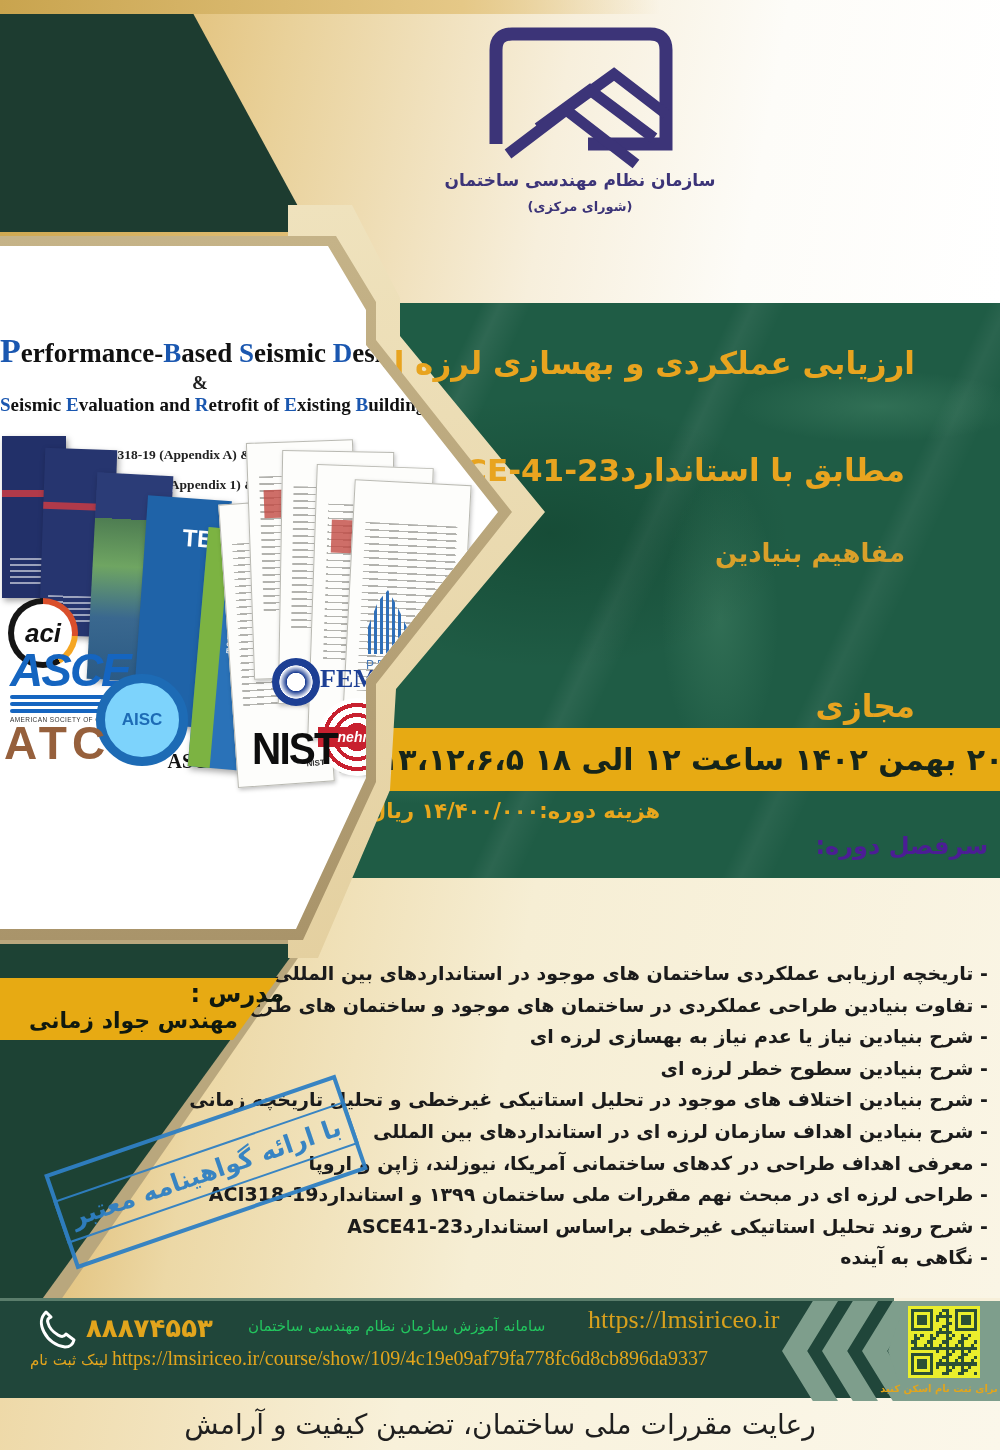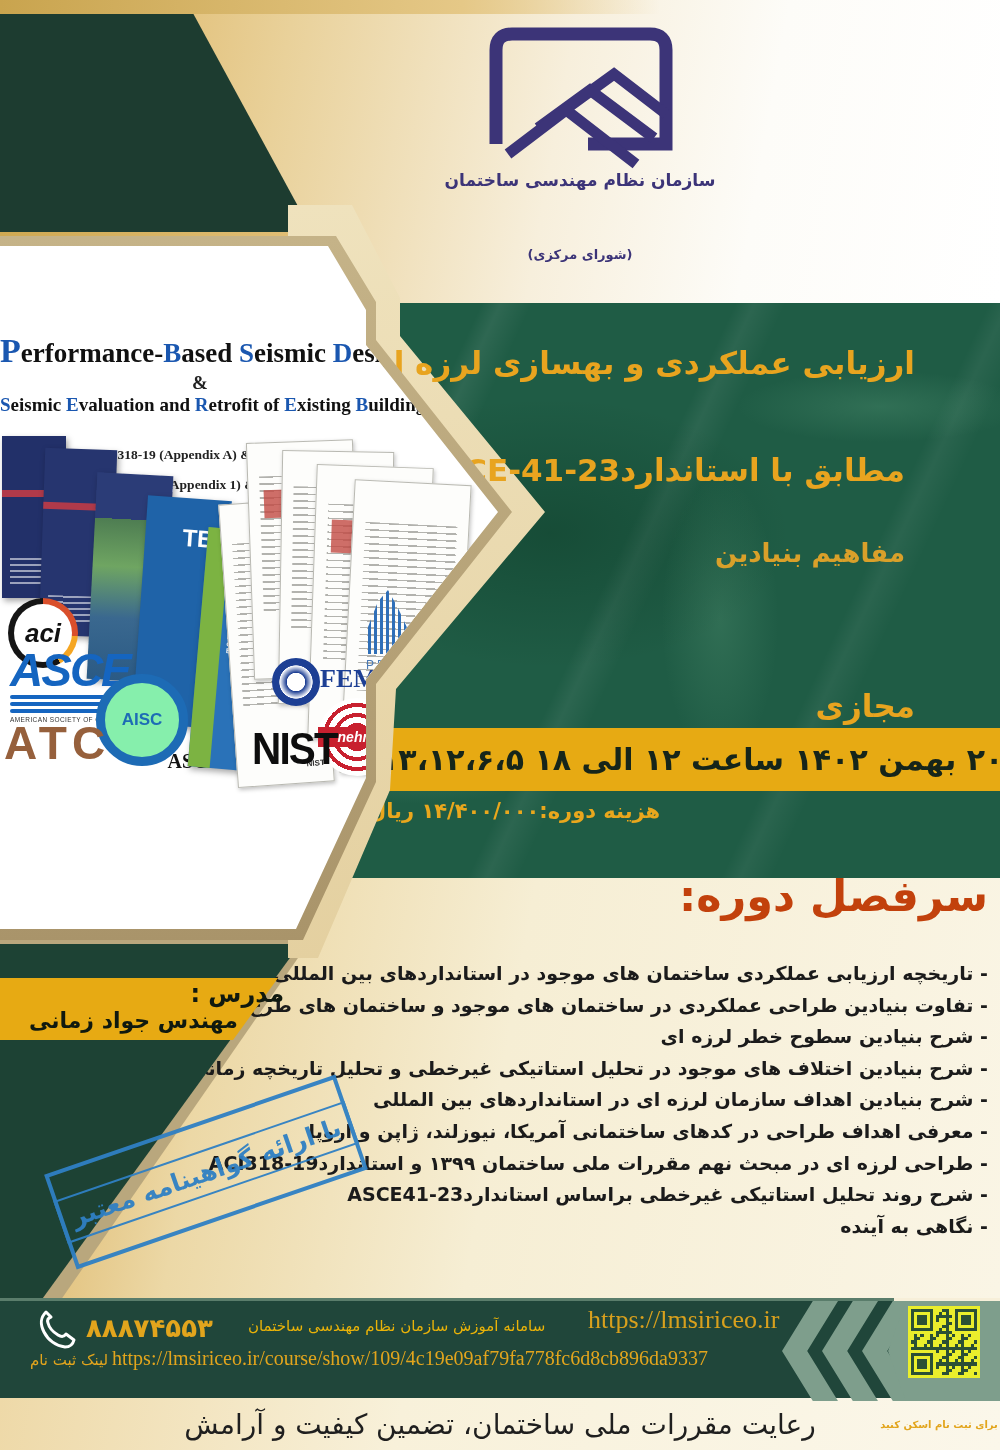--- a/index.html
+++ b/index.html
@@ -16,21 +16,21 @@
     background:linear-gradient(90deg,#c9a44e,#e5c887 70%,rgba(229,200,135,0));}
   #hdr-green{left:0;top:14px;width:312px;height:218px;background:#1d3c30;
     clip-path:polygon(0 0,62% 0,100% 100%,0 100%);}
   #hdr-goldstrip{left:0;top:232px;width:324px;height:14px;
     background:linear-gradient(90deg,#cfa952,#e2c078);
     clip-path:polygon(0 0,96% 0,100% 100%,0 100%);}
   #org-logo{left:474px;top:14px;width:210px;height:152px;}
   #org-name{left:420px;top:170px;width:320px;text-align:center;
     font-size:17px;font-weight:bold;color:#3c3478;}
   #org-sub{left:420px;top:199px;width:320px;text-align:center;
-    font-size:13px;font-weight:bold;color:#3c3478;margin-top:48px;}
+    font-size:13px;font-weight:bold;color:#3c3478;}
 
   
   #green-panel{left:0;top:303px;width:1000px;height:575px;z-index:1;
     background-color:#1f5c45;
     background-image:
       radial-gradient(ellipse 140px 35px at 18% 28%,rgba(150,215,175,.22),transparent 65%),
       radial-gradient(ellipse 90px 220px at 72% 55%,rgba(140,205,165,.16),transparent 65%),
       radial-gradient(ellipse 220px 55px at 88% 18%,rgba(130,200,160,.18),transparent 65%),
       radial-gradient(ellipse 170px 45px at 42% 82%,rgba(120,195,150,.15),transparent 65%),
       radial-gradient(ellipse 320px 180px at 55% 40%,rgba(0,35,18,.28),transparent 75%),
@@ -105,21 +105,21 @@
      background:conic-gradient(#d94f2b 0 95deg,#f5a623 95deg 150deg,#151515 150deg 360deg);}
   #lg-aci .in{position:absolute;left:6px;top:6px;width:58px;height:58px;border-radius:50%;
      background:#fff;display:flex;align-items:center;justify-content:center;
      font-size:26px;font-weight:bold;font-style:italic;color:#111;}
   #lg-asce{left:10px;top:402px;width:170px;}
   #lg-asce .big{font-size:46px;font-weight:bold;font-style:italic;color:#1565c0;line-height:44px;letter-spacing:-2px;}
   #lg-asce .wave{height:4px;background:#1565c0;border-radius:2px;margin-top:3px;}
   #lg-asce .w1{width:150px;} #lg-asce .w2{width:130px;} #lg-asce .w3{width:110px;}
   #lg-asce .cap{font-size:6.5px;color:#333;margin-top:3px;letter-spacing:.4px;}
   #lg-aisc{left:96px;top:428px;width:74px;height:74px;border-radius:50%;
-     border:9px solid #1d6bb5;background:#86efac;display:flex;align-items:center;justify-content:center;
+     border:9px solid #1d6bb5;background:#7dd3fc;display:flex;align-items:center;justify-content:center;
      font-size:17px;font-weight:bold;color:#1d6bb5;}
   #lg-atc{left:4px;top:470px;font-size:46px;font-weight:bold;color:#96603c;letter-spacing:5px;}
   #lg-fema-seal{left:272px;top:412px;width:42px;height:42px;border-radius:50%;
      border:3px solid #1d3f94;background:radial-gradient(circle,#fff 30%,#1d3f94 32%,#fff 55%,#1d3f94 57%);}
   #lg-fema{left:320px;top:418px;font-size:26px;font-weight:bold;color:#1d3f94;
      font-family:"Liberation Serif",serif;}
   #lg-peer{left:366px;top:344px;width:60px;}
   #lg-peer .bars{width:40px;height:64px;margin-left:2px;
      background:repeating-linear-gradient(90deg,#2f6fb8 0 3px,transparent 3px 6px);
      clip-path:polygon(0 100%,0 58%,25% 18%,50% 0,75% 28%,100% 62%,100% 100%);}
@@ -128,21 +128,21 @@
      letter-spacing:-2px;transform:scaleX(.92);transform-origin:left;z-index:2;}
   #lg-nehrp{left:318px;top:452px;width:78px;height:78px;border-radius:50%;z-index:1;
      background:repeating-radial-gradient(circle,#c8202f 0 4px,#fff 4px 10px);}
   #lg-nehrp .band{position:absolute;left:0;top:29px;width:100%;height:20px;background:#c8202f;
      display:flex;align-items:center;justify-content:center;color:#fff;
      font-style:italic;font-weight:bold;font-size:14px;}
 
   
   #mid-bg{left:0;top:878px;width:1000px;height:420px;
     background:linear-gradient(100deg,#d9ad57 0%,#ecd8a6 22%,#f6eed4 50%,#faf5e5 100%);}
-  #outline-head{right:12px;top:871px;font-size:43px;font-weight:bold;color:#c2410c;z-index:2;}
+  #outline-head{right:12px;top:832px;font-size:24px;font-weight:bold;color:#4c1d95;z-index:2;}
   #outline-list{right:12px;top:958px;width:950px;z-index:2;text-align:right;}
   #outline-list div{font-size:19px;font-weight:bold;color:#1b1b1b;line-height:31.6px;white-space:nowrap;}
 
   #tan-tri{left:0;top:932px;width:330px;height:372px;background:#b9a77d;z-index:1;
     clip-path:polygon(0 0,316px 0,58px 372px,0 372px);}
   #green-tri{left:0;top:944px;width:310px;height:358px;background:#1d4234;z-index:2;
     clip-path:polygon(0 0,300px 0,40px 358px,0 358px);}
   #inst-band{left:0;top:978px;width:290px;height:62px;background:#e7aa13;z-index:3;
     clip-path:polygon(0 0,278px 0,233px 62px,0 62px);}
   #inst-label{left:0;top:980px;width:284px;text-align:right;z-index:4;
@@ -152,33 +152,33 @@
   #stamp{left:52px;top:1122px;width:300px;height:92px;z-index:5;transform:rotate(-19deg);
     border:4px solid #2f80c4;display:flex;align-items:center;justify-content:center;opacity:.95;}
   #stamp .inner{border:2px solid #2f80c4;padding:6px 10px;
     font-size:25px;font-weight:bold;color:#2f80c4;white-space:nowrap;}
 
   
   #bar{left:0;top:1298px;width:894px;height:100px;background:#20463a;z-index:6;
     border-top:3px solid #5a7d6b;box-sizing:border-box;}
   #phone-icon{left:36px;top:8px;width:40px;height:40px;}
   #phone-num{left:86px;top:12px;font-size:26px;font-weight:bold;letter-spacing:3px;color:#e2a51d;direction:ltr;}
-  #lms-label{left:248px;top:16px;font-size:15px;color:#eab308;}
+  #lms-label{left:248px;top:16px;font-size:15px;color:#22c55e;}
   #lms-url{left:588px;top:4px;font-size:26px;color:#d8a01d;font-family:"Liberation Serif",serif;}
   #reg-label{left:30px;top:50px;font-size:15px;font-weight:normal;color:#e2a51d;}
   #reg-url{left:112px;top:46px;font-size:20px;color:#e2a51d;font-family:"Liberation Serif",serif;}
   .chv{position:absolute;top:0;height:100px;width:56px;background:#7e9e8c;
     clip-path:polygon(100% 0,55% 0,0 50%,55% 100%,100% 100%,45% 50%);}
   #chv1{left:782px;} #chv2{left:822px;} #chv3{left:862px;}
   #qr-plate{left:888px;top:0;width:112px;height:100px;background:#7e9e8c;
     clip-path:polygon(16% 0,100% 0,100% 100%,16% 100%,0 50%);}
   #qr-box{left:908px;top:5px;width:72px;height:72px;background:#eaee2c;padding:3px;box-sizing:border-box;}
   #qr-box svg{width:100%;height:100%;display:block;}
   #qr-caption{left:878px;top:82px;width:122px;text-align:center;
-    font-size:10px;font-weight:bold;color:#e2a51d;margin-top:36px;}
+    font-size:10px;font-weight:bold;color:#e2a51d;}
 
   
   #footer{left:0;top:1398px;width:1000px;height:52px;
     background:linear-gradient(100deg,#eed9a8,#f8f1da 40%,#fbf7ea);
     display:flex;align-items:center;justify-content:center;}
   #footer .slogan{font-size:28px;color:#1f1f1f;}
 </style>
 </head>
 <body>
 
@@ -298,20 +298,21 @@
     <div class="band">nehrp</div>
   </div>
 </div>
 
 <div class="abs" id="mid-bg"></div>
 <div class="abs rtl" id="outline-head">سرفصل دوره:</div>
 <div class="abs rtl" id="outline-list">
 
 <div>- تاریخچه ارزیابی عملکردی ساختمان های موجود در استانداردهای بین المللی</div>
     <div>- تفاوت بنیادین طراحی عملکردی در ساختمان های موجود و ساختمان های طرح از ابتدا</div>
+    <div>- شرح بنیادین نیاز یا عدم نیاز به بهسازی لرزه ای</div>
     <div>- شرح بنیادین سطوح خطر لرزه ای</div>
     <div>- شرح بنیادین اختلاف های موجود در تحلیل استاتیکی غیرخطی و تحلیل تاریخچه زمانی غیرخطی</div>
     <div>- شرح بنیادین اهداف سازمان لرزه ای در استانداردهای بین المللی</div>
     <div>- معرفی اهداف طراحی در کدهای ساختمانی آمریکا، نیوزلند، ژاپن و اروپا</div>
     <div>- طراحی لرزه ای در مبحث نهم مقررات ملی ساختمان ۱۳۹۹ و استانداردACI318-19</div>
     <div>- شرح روند تحلیل استاتیکی غیرخطی براساس استانداردASCE41-23</div>
     <div>- نگاهی به آینده</div>
   </div>
 
 <div class="abs" id="tan-tri"></div>

